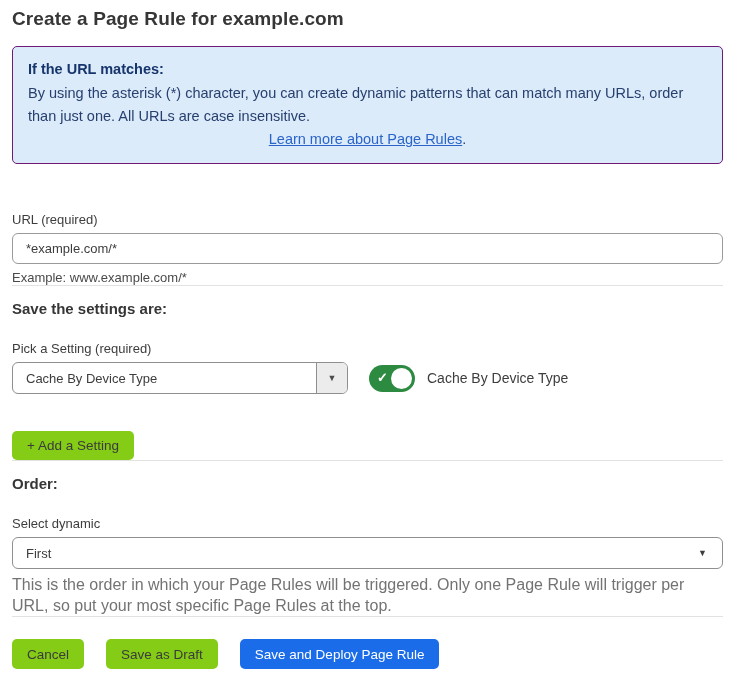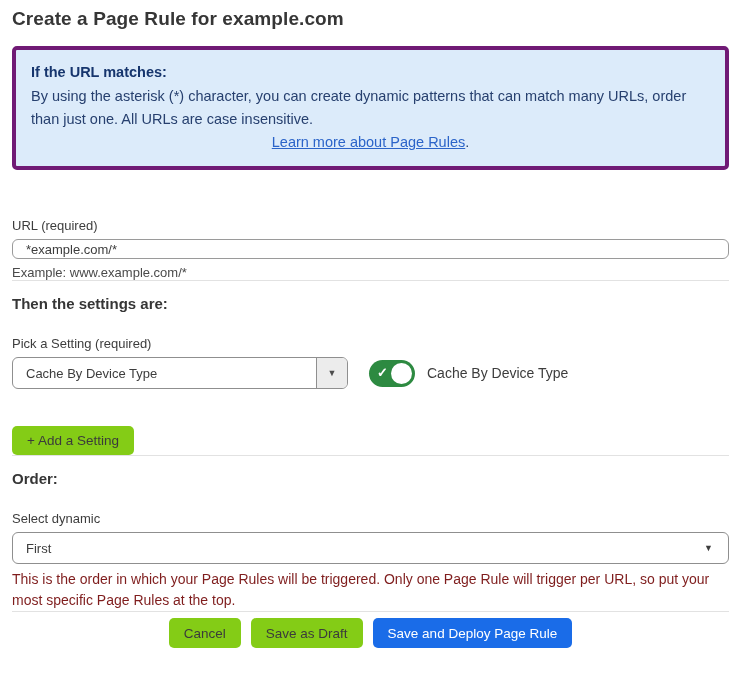--- a/index.html
+++ b/index.html
@@ -5,33 +5,33 @@
   * { margin: 0; padding: 0; box-sizing: border-box; }
   html, body { background: #ffffff; }
   body {
     width: 750px;
     height: 688px;
     font-family: "Liberation Sans", sans-serif;
     color: #3d3d3d;
     overflow: hidden;
   }
   .page {
-    padding: 8px 21px 0 12px;
+    padding: 8px 27px 0 12px;
   }
   h1.page-title {
     font-size: 19px;
     font-weight: bold;
     color: #363636;
     letter-spacing: 0.1px;
     margin-bottom: 16px;
   }
   
   .info-box {
     background: #dcebfa;
-    border: 4px solid #701a75;
+    border: 1px solid #701a75;
     border-radius: 5px;
     padding: 11px 15px 12px 15px;
     margin-bottom: 15px;
   }
   .info-heading {
     font-size: 14.5px;
     font-weight: bold;
     color: #16356d;
     line-height: 22px;
   }
@@ -56,21 +56,21 @@
   
   .field-label {
     display: block;
     font-size: 13px;
     color: #3d3d3d;
     margin-bottom: 6px;
     margin-top: 48px;
   }
   .text-input {
     width: 100%;
-    height: 20px;
+    height: 31px;
     border: 1px solid #9a9a9a;
     border-radius: 6px;
     padding: 0 13px;
     font-family: "Liberation Sans", sans-serif;
     font-size: 13px;
     color: #3d3d3d;
     background: #ffffff;
     outline: none;
   }
   .helper-text {
@@ -188,32 +188,31 @@
   }
   .btn-blue {
     background: #1a6ce8;
     color: #ffffff;
   }
   .add-setting-btn {
     margin-top: 37px;
     height: 29px;
   }
   .order-helper {
-    font-size: 14px;
-    color: #7f1d1d;
+    font-size: 16px;
+    color: #737373;
     line-height: 21px;
     margin-top: 5px;
     max-width: 717px;
   }
   .footer-row {
     display: flex;
     align-items: center;
-    gap: 10px;
-    margin-top: 6px;
-    justify-content: center;
+    gap: 22px;
+    margin-top: 22px;
   }
 </style>
 </head>
 <body>
 
 <div class="page">
 
   <h1 class="page-title">Create a Page Rule for example.com</h1>
 
   <div class="info-box">
@@ -221,21 +220,21 @@
     <div class="info-body">By using the asterisk (*) character, you can create dynamic patterns that can match many URLs, order than just one. All URLs are case insensitive.</div>
     <div class="info-link-line"><a class="info-link" href="#">Learn more about Page Rules</a><span>.</span></div>
   </div>
 
   <label class="field-label">URL (required)</label>
   <input class="text-input" type="text" value="*example.com/*" style="">
   <div class="helper-text">Example: www.example.com/*</div>
 
   <hr class="divider divider-1">
 
-  <h2 class="section-heading">Then the settings are:</h2>
+  <h2 class="section-heading">Save the settings are:</h2>
 
   <label class="field-label pick-label">Pick a Setting (required)</label>
 
   <div class="setting-row">
     <div class="select-box setting-select">
       <span class="select-value">Cache By Device Type</span>
       <span class="select-arrow-seg">▼</span>
     </div>
     <div class="toggle" role="switch" aria-checked="true">
       <span class="toggle-check">✓</span>

